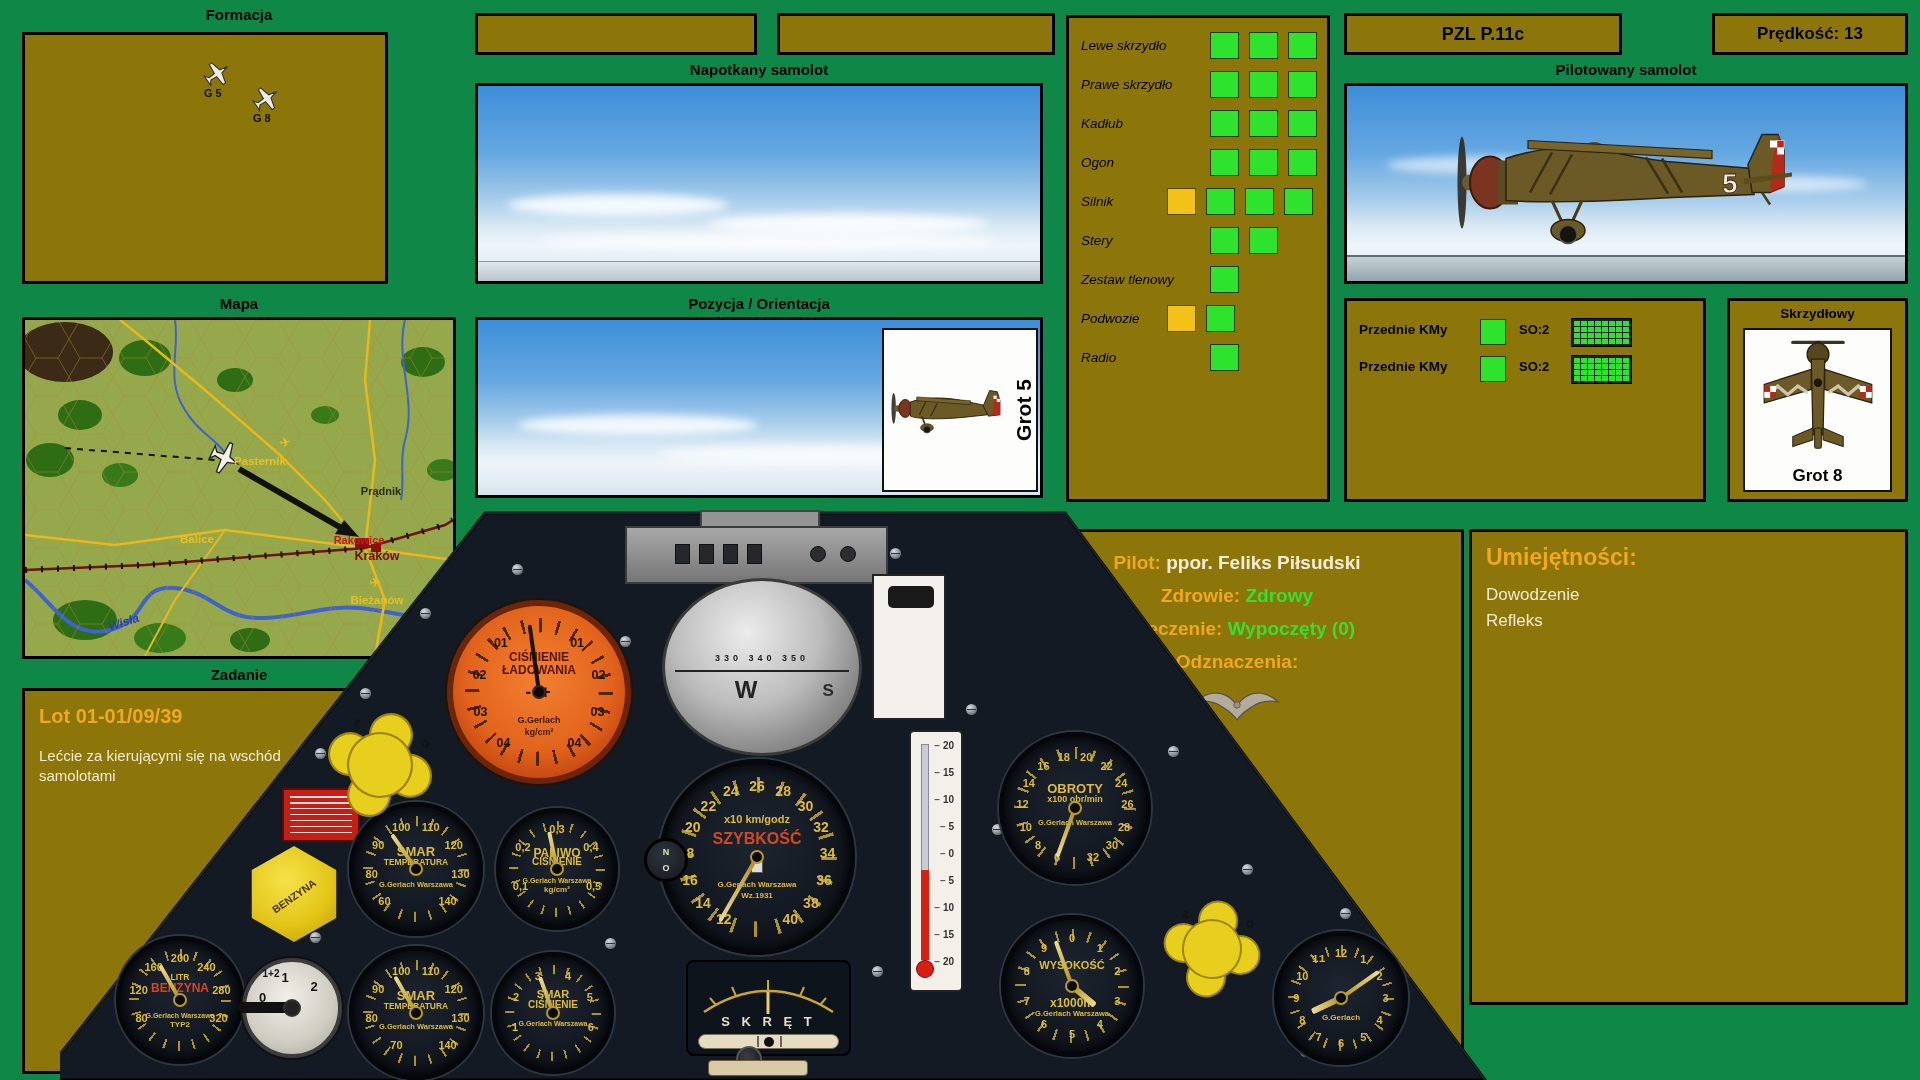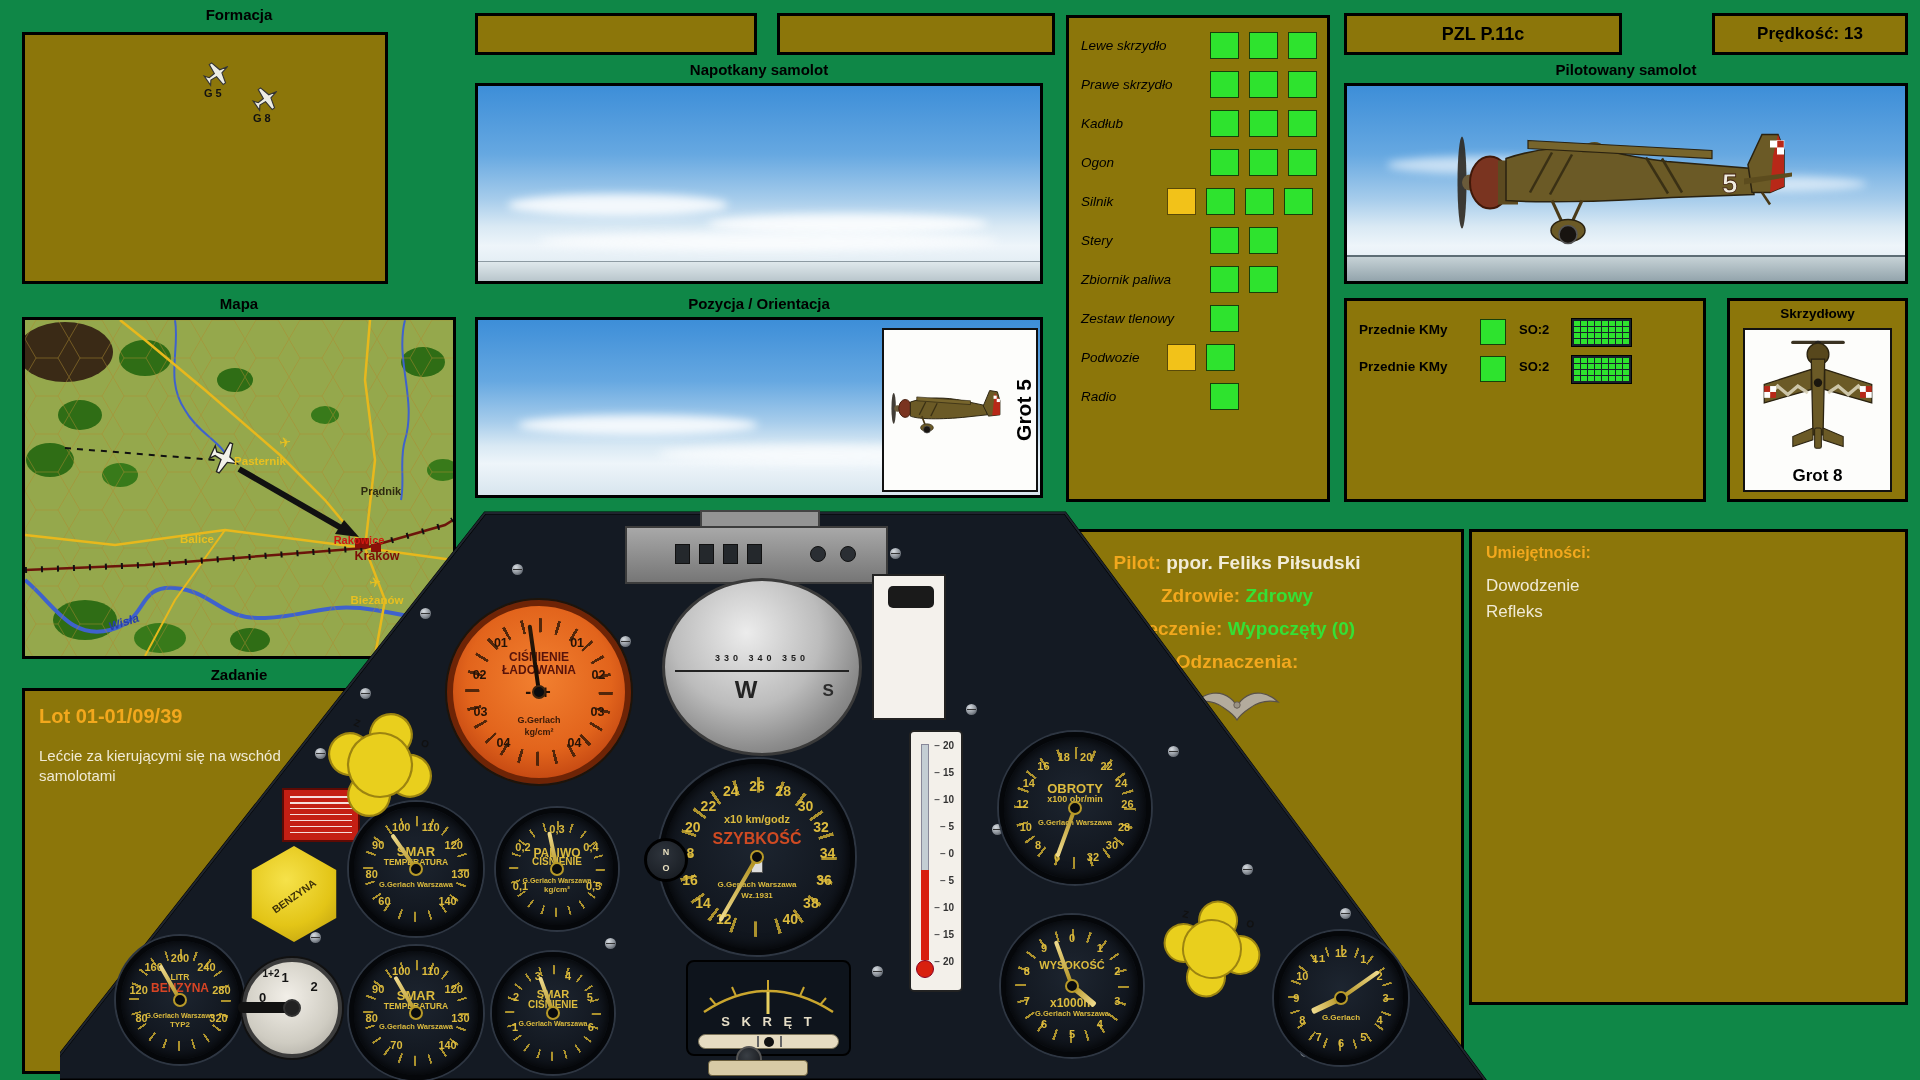--- a/index.html
+++ b/index.html
@@ -34,21 +34,21 @@
 
   .white-card {position:absolute; background:#fdfdfb; border:2px solid #111;}
   .vert-label {position:absolute; right:0px; top:50%; transform:translateY(-50%) rotate(180deg);
                writing-mode:vertical-rl; font-size:21px; font-weight:bold; color:#000;}
 
   
   .pline {text-align:center; padding-right:56px; font-size:19px; font-weight:bold; line-height:33px; white-space:nowrap;}
   .lab-or {color:#f2a81d;}
   .val-wh {color:#f2ecd7;}
   .val-gr {color:#35e035;}
-  .skills-title {color:#f2a81d; font-size:16px; font-weight:bold; padding:12px 0 8px 14px;}
+  .skills-title {color:#f2a81d; font-size:23px; font-weight:bold; padding:12px 0 8px 14px;}
   .skill-item {color:#f0ead5; font-size:17px; padding:6px 0 0 14px;}
   .mission-code {color:#f2a81d; font-size:20px; font-weight:bold; padding:14px 0 0 14px;}
   .mission-text {color:#f0ead5; font-size:15px; padding:18px 14px 0 14px; width:320px; line-height:20px;}
 
   
   .fplane {position:absolute;}
   .fplane-label {position:absolute; left:2px; top:28px; font-size:11px; font-weight:bold; color:#111; white-space:nowrap;}
 
   
   #cockpit {position:absolute; left:60px; top:508px; width:1430px; height:572px; z-index:10;}
@@ -227,27 +227,20 @@
     <span class="dmg-label">Silnik</span>
     <span class="dmg-cells">
         <span class="y"></span>
         <span class="g"></span>
         <span class="g"></span>
         <span class="g"></span>
       </span>
   </div>
   <div class="dmg-row">
     <span class="dmg-label">Stery</span>
-    <span class="dmg-cells">
-        <span class="g"></span>
-        <span class="g"></span>
-      </span>
-  </div>
-  <div class="dmg-row">
-    <span class="dmg-label">Zbiornik paliwa</span>
     <span class="dmg-cells">
         <span class="g"></span>
         <span class="g"></span>
       </span>
   </div>
   <div class="dmg-row">
     <span class="dmg-label">Zestaw tlenowy</span>
     <span class="dmg-cells">
         <span class="g"></span>
       </span>

